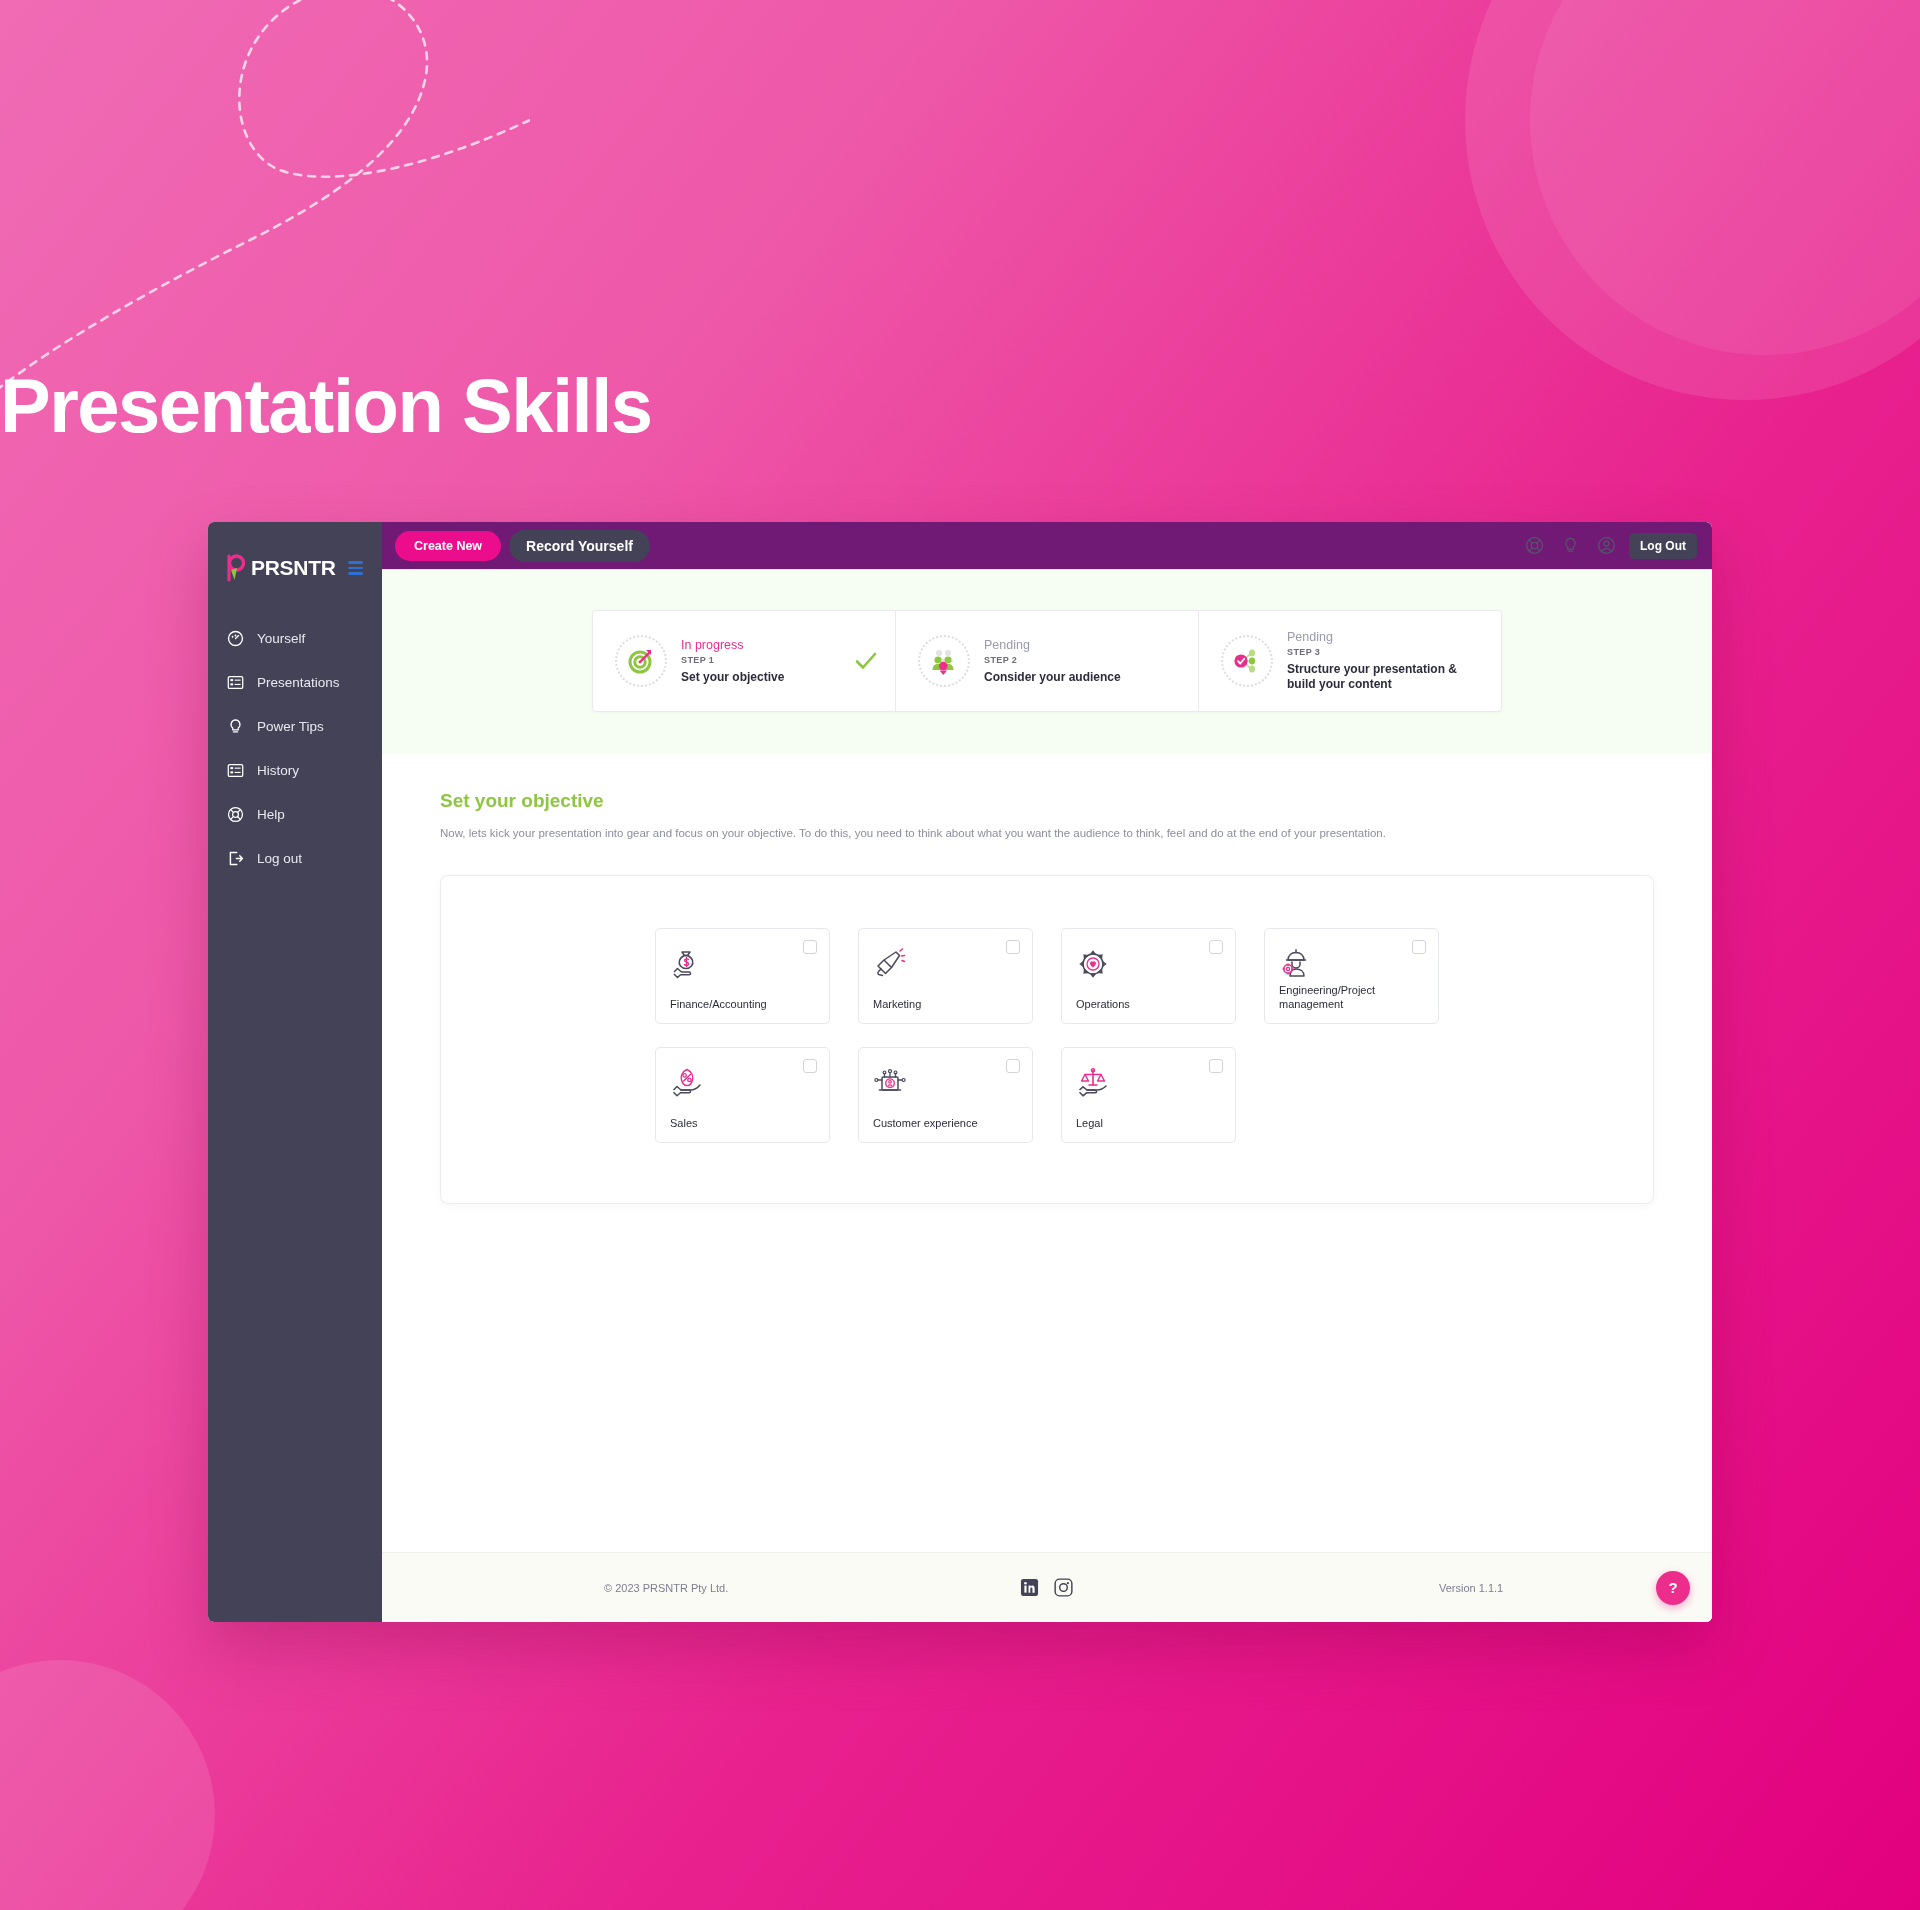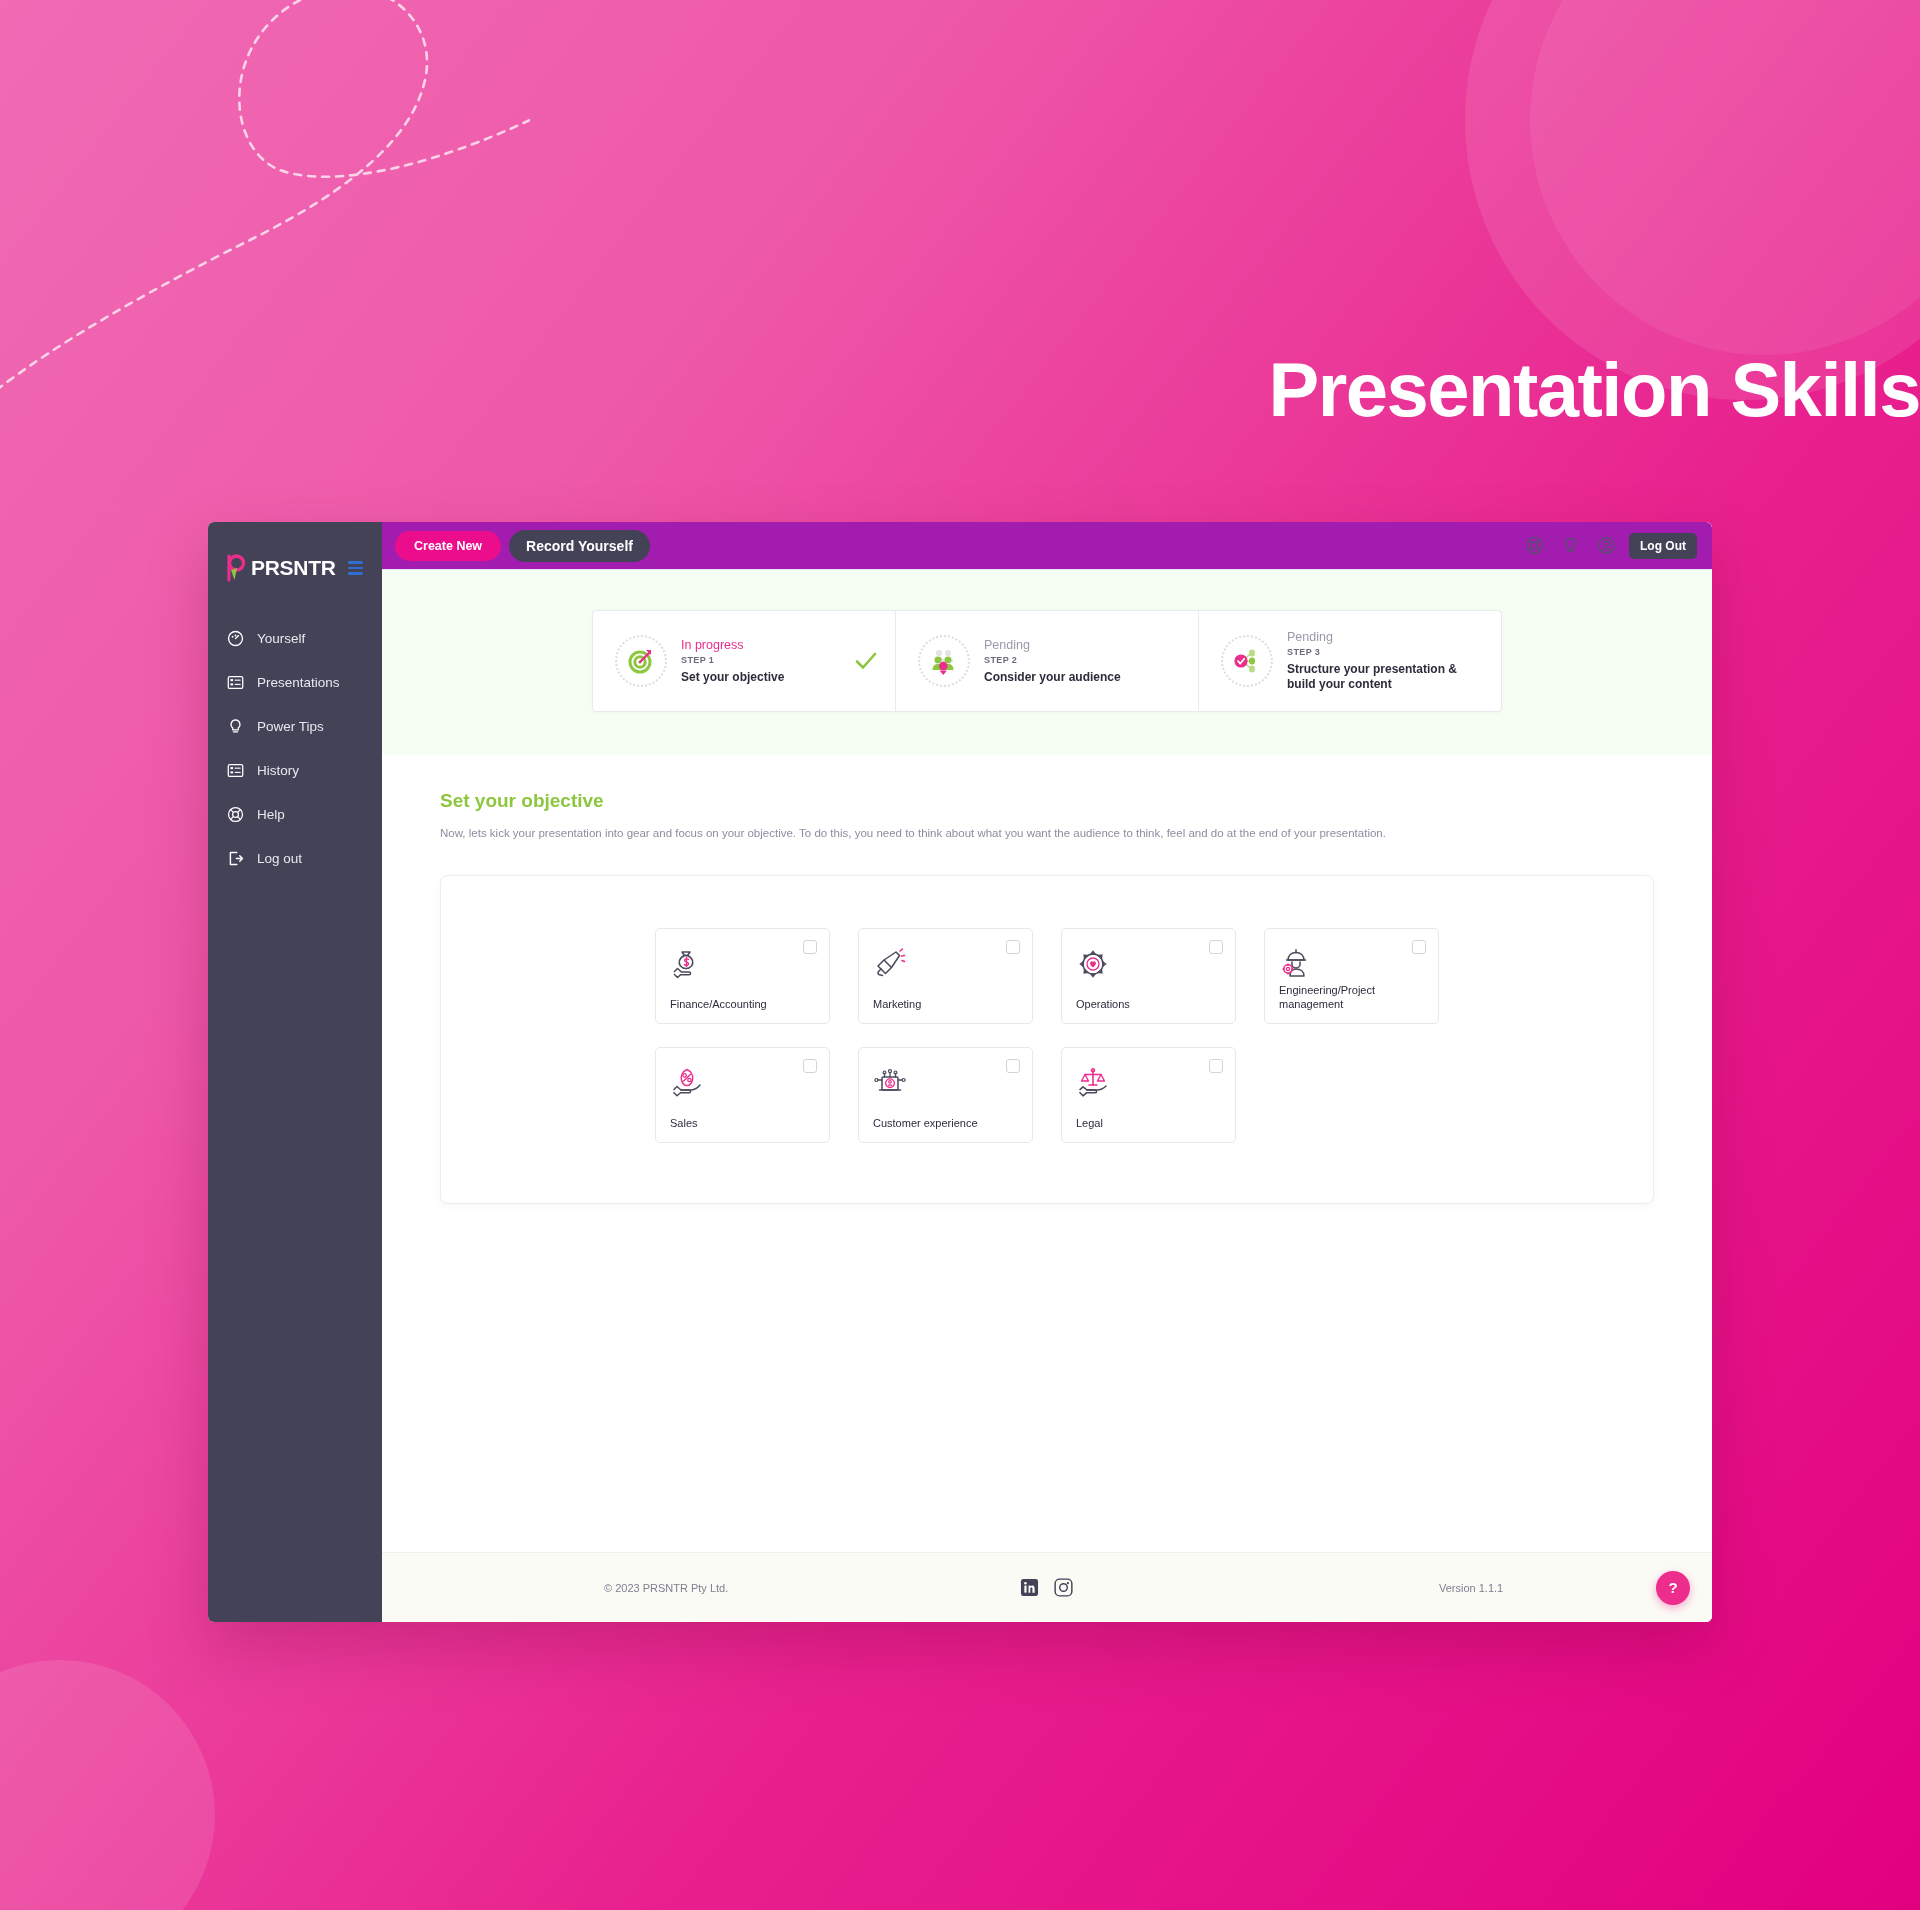--- a/index.html
+++ b/index.html
@@ -35,22 +35,22 @@
     width: 310px; height: 310px;
     border-radius: 50%;
     background: rgba(255,255,255,0.11);
     left: -95px; bottom: -60px;
   }
   .swirl { position: absolute; left: -30px; top: -30px; width: 560px; height: 430px; }
 
   
   .page-title {
     position: absolute;
-    top: 352px; left: 0; right: 0;
-    text-align: right;
+    top: 368px; left: 0; right: 0;
+    text-align: left;
     color: #ffffff;
     font-size: 76px;
     font-weight: bold;
     letter-spacing: -1.5px;
     line-height: 1;
   }
 
   
   .app-window {
     position: absolute;
@@ -102,21 +102,21 @@
     flex: 1;
     display: flex;
     flex-direction: column;
     min-width: 0;
     background: #ffffff;
   }
 
   
   .topbar {
     height: 48px;
-    background: #a21caf;
+    background: #701a75;
     border-bottom: 1px solid #e6e6ec;
     display: flex; align-items: center;
     padding: 0 15px 0 13px;
     gap: 8px;
   }
   .btn-create {
     background: #ec0d8c;
     color: #ffffff;
     font-size: 12.5px; font-weight: bold;
     border: none; border-radius: 17px;

